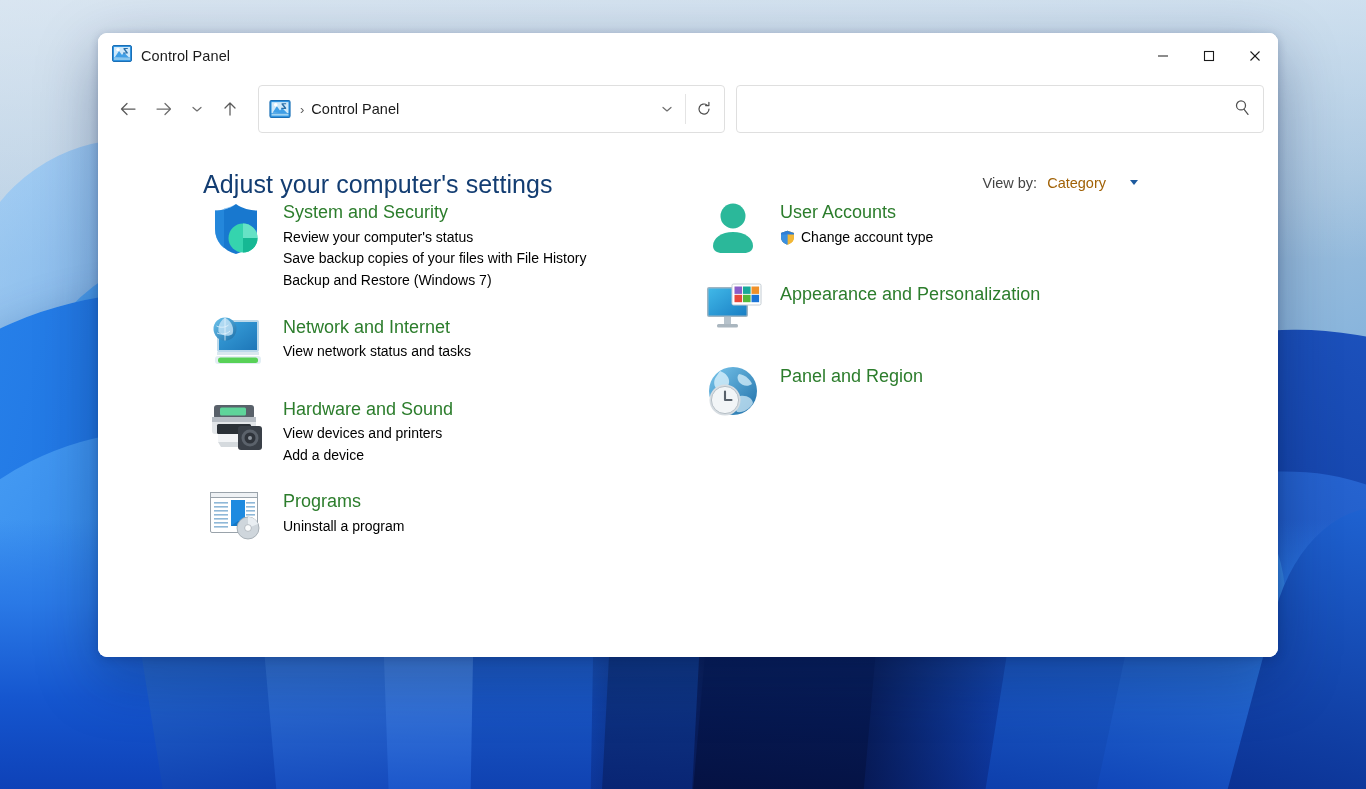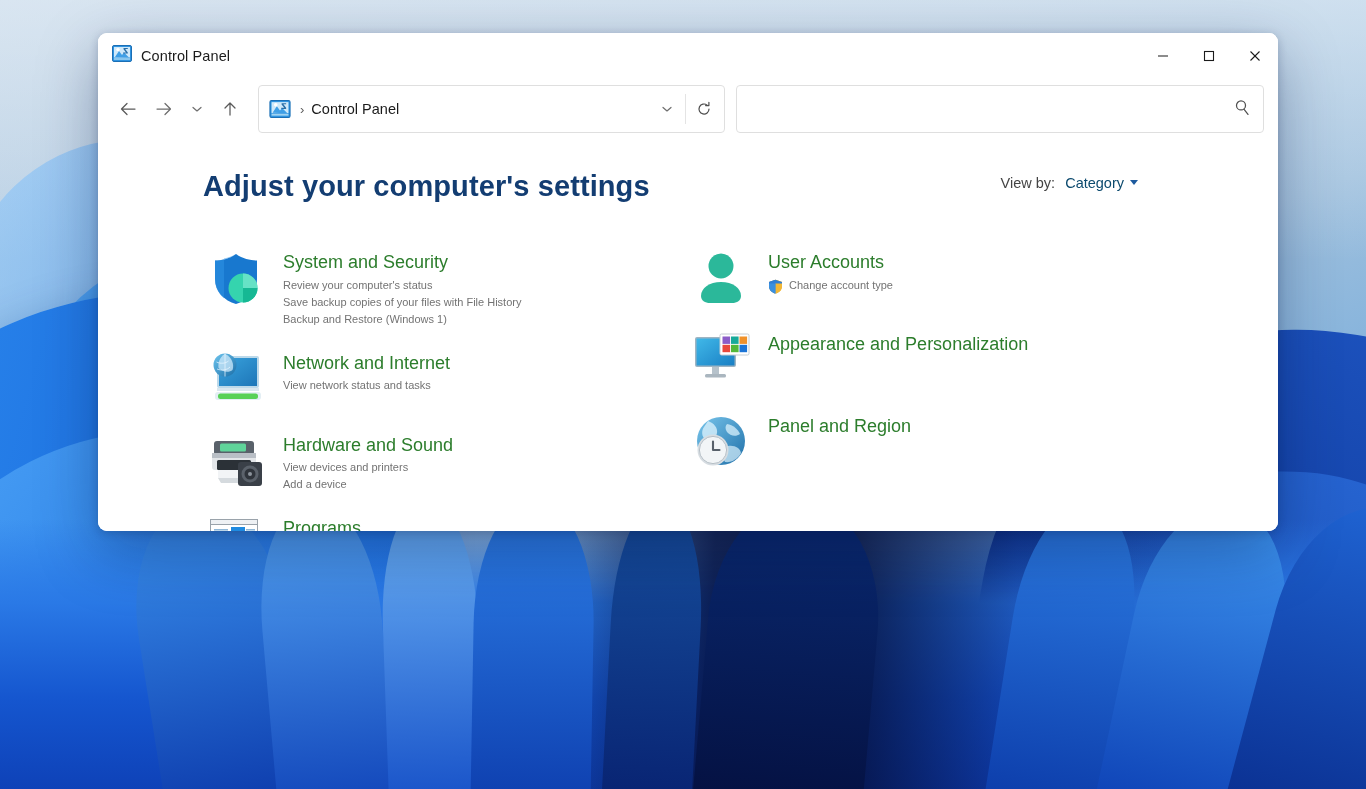--- a/index.html
+++ b/index.html
@@ -89,21 +89,21 @@
 
   .glowtop {
     left: 0; right: 0; top: 0; height: 260px;
     background: linear-gradient(to bottom, rgba(235,243,250,.55), rgba(235,243,250,0));
   }
 
   
   #window {
     position: absolute;
     left: 98px; top: 33px;
-    width: 1180px; height: 498px;
+    width: 1180px; height: 624px;
     background: #ffffff;
     border-radius: 9px;
     box-shadow: 0 20px 60px rgba(6,24,70,.35), 0 2px 10px rgba(6,24,70,.22);
     overflow: hidden;
     display: flex;
     flex-direction: column;
   }
 
   
   .titlebar {
@@ -196,49 +196,48 @@
     padding: 30px 40px 0 105px;
     position: relative;
     background: #ffffff;
   }
   .content-head {
     display: flex;
     align-items: flex-start;
     justify-content: space-between;
   }
   .page-title {
-    font-size: 29px;
+    font-size: 25px;
     color: #133d72;
-    font-weight: 700;
+    font-weight: 400;
     letter-spacing: .1px;
   }
   .viewby {
     display: flex; align-items: baseline; gap: 10px;
     padding-right: 100px;
     padding-top: 5px;
     margin-left: 22px;
   }
   .viewby-label { font-size: 14.5px; color: #444; }
   .viewby-value {
-    font-size: 14.5px; color: #0c4a6e; cursor: default;
-    display: inline-flex; align-items: center; gap: 6px;
+    font-size: 14.5px; color: #a16207; cursor: default;
+    display: inline-flex; align-items: center; gap: 24px;
   }
   .caret-small {
     width: 0; height: 0;
     border-left: 4px solid transparent;
     border-right: 4px solid transparent;
     border-top: 5px solid #1d5a9e;
     position: relative; top: -1px;
   }
 
   .grid {
-    margin-top: 46px;
     display: grid;
     grid-template-columns: 485px 1fr;
-    column-gap: 0px;
+    column-gap: 12px;
   }
   .col { display: flex; flex-direction: column; }
 
   .cat {
     display: flex;
     gap: 14px;
     margin-bottom: 22px;
     align-items: flex-start;
   }
   .cat-icon {
@@ -250,26 +249,26 @@
   .cat-body { padding-top: 2px; }
   .cat-title {
     font-size: 18px;
     color: #2c7d2c;
     line-height: 1.25;
     cursor: default;
     margin-bottom: 3px;
     display: inline-block;
   }
   .cat-link {
-    font-size: 11px;
-    color: #737373;
+    font-size: 14px;
+    color: #000000;
     line-height: 1.55;
     cursor: default;
     display: flex;
-    align-items: flex-end;
+    align-items: center;
     gap: 6px;
   }
   .uac-shield { width: 15px; height: 15px; flex: 0 0 15px; }
 </style>
 </head>
 <body>
 
 <div id="desktop">
   <div class="bloom glowtop"></div>
   <div class="bloom p-l4"></div>
@@ -409,21 +408,21 @@
     <circle cx="35" cy="37" r="14.5" fill="#35d4ae"></circle>
     <path d="M35 37 L35 22.5 A14.5 14.5 0 0 1 49.5 37 Z" fill="#66e2c6"></path>
     <path d="M35 37 L49.5 37 A14.5 14.5 0 0 1 35 51.5 Z" fill="#16b894"></path>
   </svg>
               </div>
               <div class="cat-body"><div class="cat-title">System and Security</div><div class="cat-link">
                   <span>Review your computer's status</span>
                 </div><div class="cat-link">
                   <span>Save backup copies of your files with File History</span>
                 </div><div class="cat-link">
-                  <span>Backup and Restore (Windows 1)</span>
+                  <span>Backup and Restore (Windows 7)</span>
                 </div></div>
             </div>
             <div class="cat">
               <div class="cat-icon">
                 <svg width="56" height="52" viewBox="0 0 56 52" style="display: block;">
     <rect x="9" y="4" width="42" height="32" rx="2" fill="#bcd9ea"></rect>
     <rect x="11" y="6" width="38" height="28" fill="url(#gNet)"></rect>
     <defs>
       <linearGradient id="gNet" x1="0" y1="0" x2="1" y2="1">
         <stop offset="0" stop-color="#3aa3dd"></stop>

